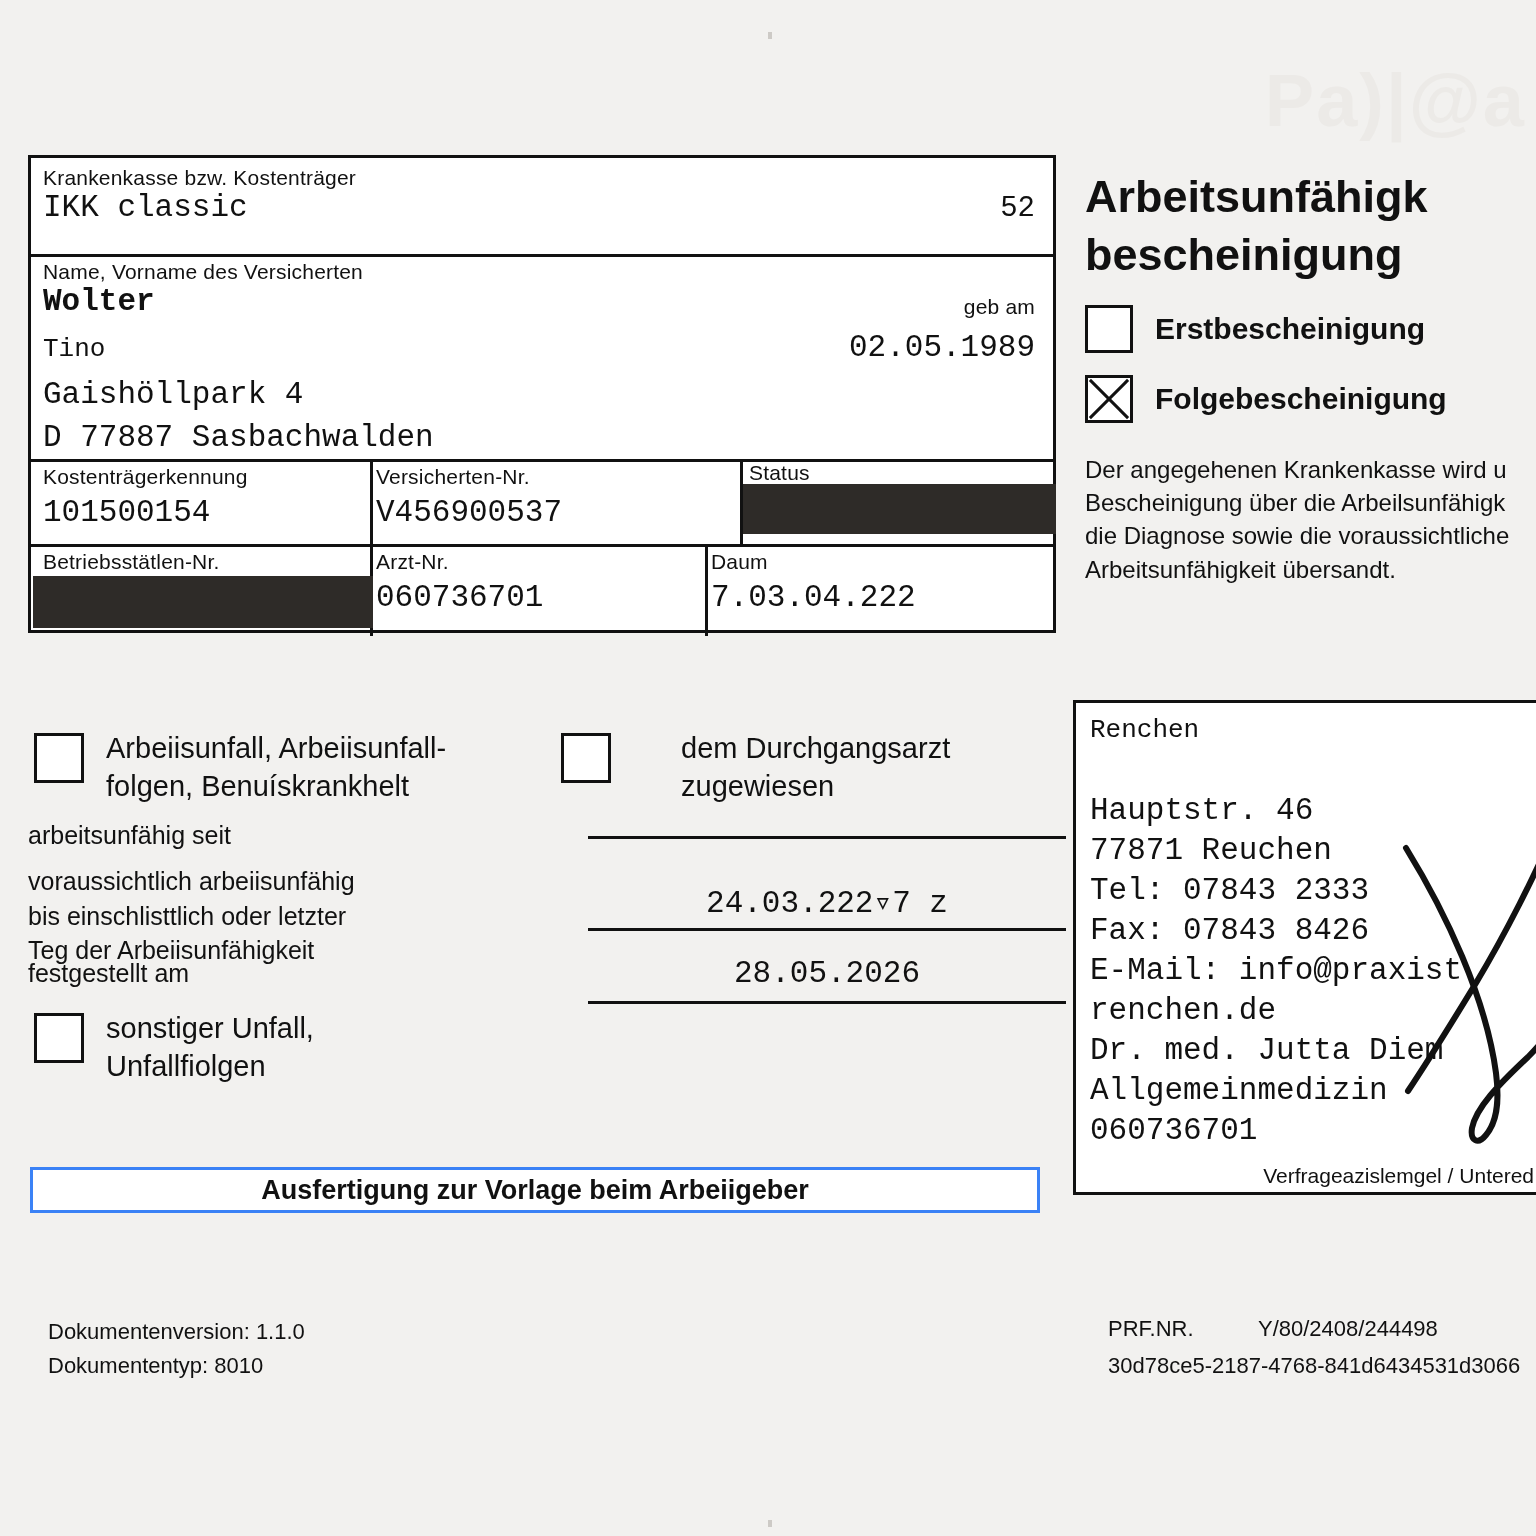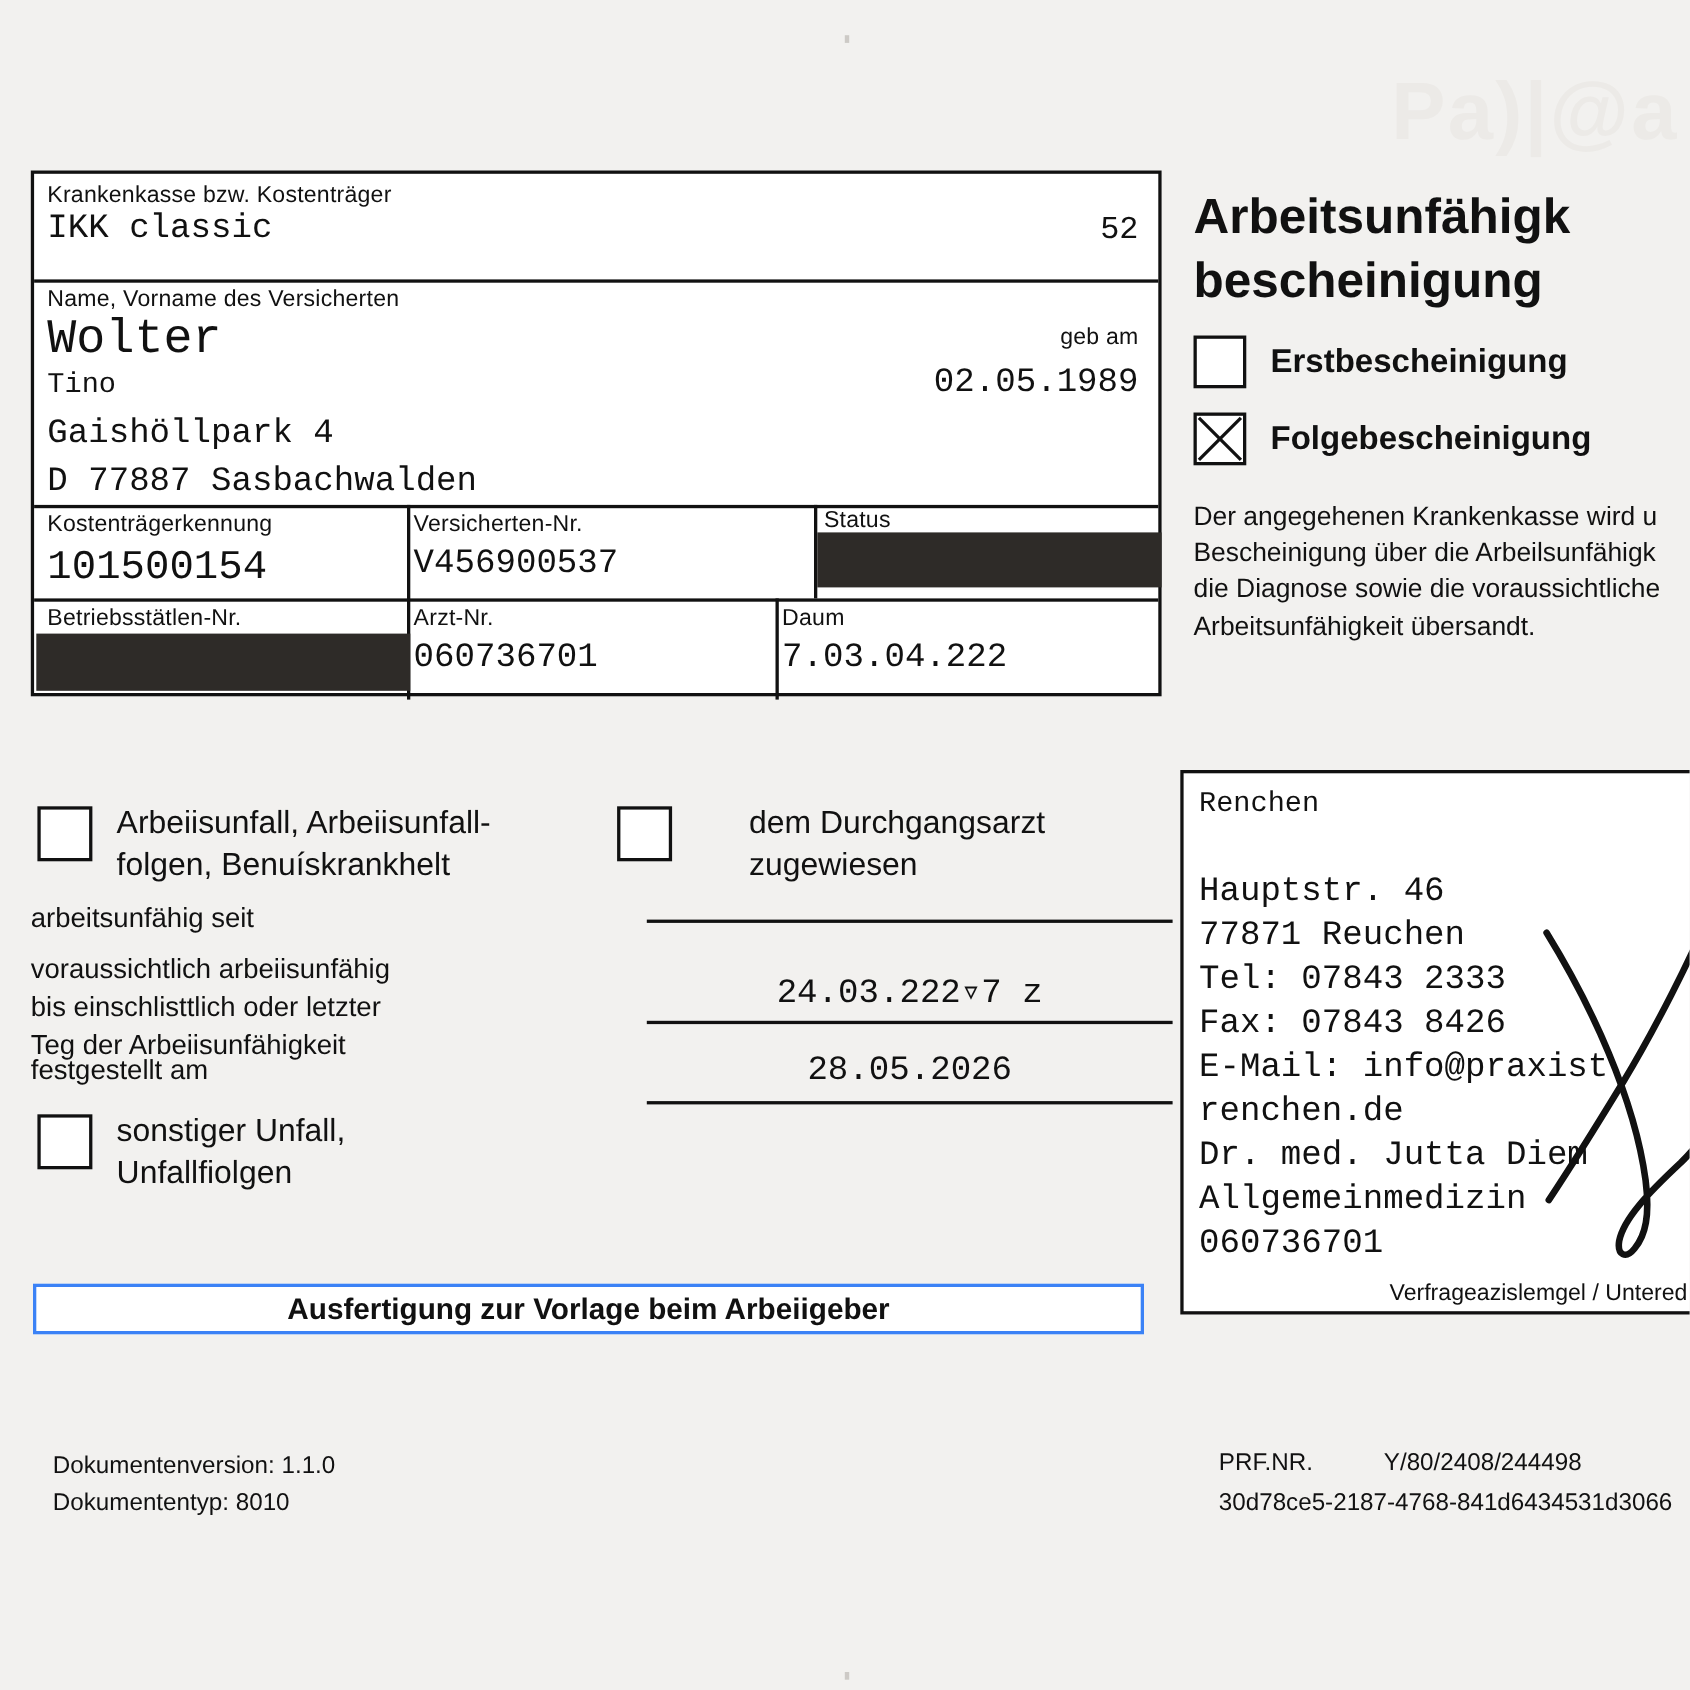--- a/index.html
+++ b/index.html
@@ -65,29 +65,29 @@
   }
   .redact {
     background: #2e2b28;
     position: absolute;
   }
   
   .f-kk-lbl   { position:absolute; left:12px; top:8px; }
   .f-kk-val   { position:absolute; left:12px; top:32px; font-size:31px; }
   .f-kk-num   { position:absolute; right:18px; top:34px; font-size:29px; }
   .f-nm-lbl   { position:absolute; left:12px; top:102px; }
-  .f-nm-last  { position:absolute; left:12px; top:126px; font-size:44px; font-weight:normal; }
+  .f-nm-last  { position:absolute; left:12px; top:126px; font-size:31px; font-weight:bold; }
   .f-nm-first { position:absolute; left:12px; top:176px; font-size:26px; }
   .f-nm-str   { position:absolute; left:12px; top:219px; font-size:31px; }
   .f-nm-city  { position:absolute; left:12px; top:262px; font-size:31px; }
   .f-geb-lbl  { position:absolute; right:18px; top:137px; font-size:21px; }
   .f-geb-val  { position:absolute; right:18px; top:172px; font-size:31px; }
 
   .f-ktr-lbl  { position:absolute; left:12px; top:307px; }
-  .f-ktr-val  { position:absolute; left:12px; top:337px; font-size:37px; }
+  .f-ktr-val  { position:absolute; left:12px; top:337px; font-size:31px; }
   .f-vnr-lbl  { position:absolute; left:345px; top:307px; }
   .f-vnr-val  { position:absolute; left:345px; top:337px; font-size:31px; }
   .f-sts-lbl  { position:absolute; left:718px; top:303px; }
   .f-sts-red  { left:712px; top:326px; width:313px; height:50px; }
 
   .f-bst-lbl  { position:absolute; left:12px; top:392px; }
   .f-bst-red  { left:2px; top:418px; width:340px; height:52px; }
   .f-anr-lbl  { position:absolute; left:345px; top:392px; }
   .f-anr-val  { position:absolute; left:345px; top:422px; font-size:31px; }
   .f-dat-lbl  { position:absolute; left:680px; top:392px; }

